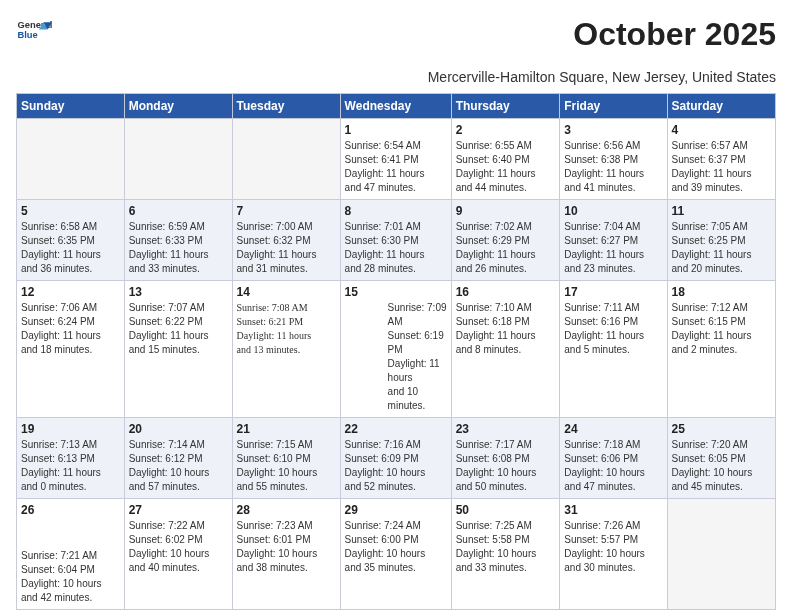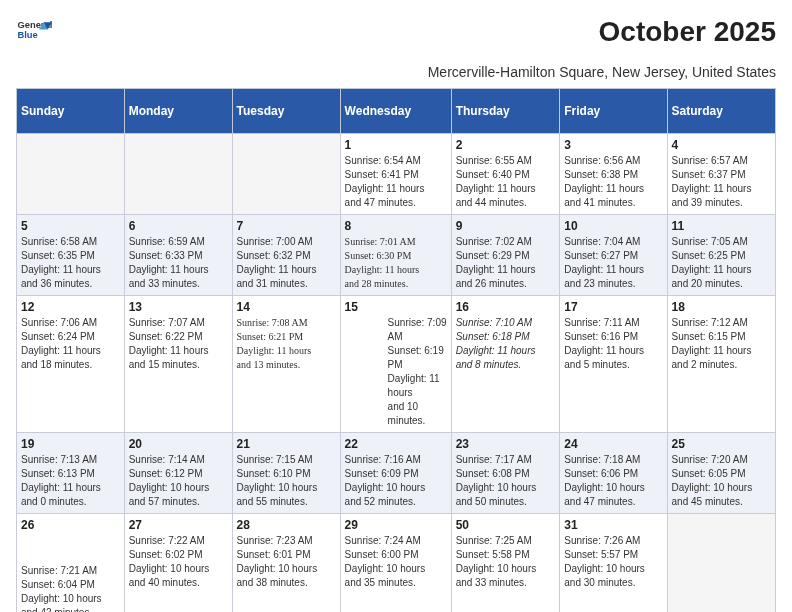--- a/index.html
+++ b/index.html
@@ -22,40 +22,40 @@
       align-items: flex-start;
     }
     .logo-icon {
       width: 36px;
       height: 30px;
     }
     .title-block {
       text-align: right;
     }
     .month-title {
-      font-size: 28px;
+      font-size: 32px;
       font-weight: bold;
       color: #222;
     }
     .location-title {
       font-size: 14px;
       color: #333;
       margin-top: 16px;
     }
     .calendar {
       width: 100%;
       border-collapse: collapse;
       margin-top: 8px;
     }
     .calendar th {
       background-color: #2a5aa7;
       color: #fff;
       font-size: 12px;
       font-weight: bold;
-      padding: 15px 4px;
+      padding: 5px 4px;
       text-align: left;
       border: 1px solid #c0c8d8;
     }
     .calendar td {
       vertical-align: top;
       border: 1px solid #c8ccd8;
       padding: 4px;
       font-size: 9.5px;
       color: #333;
       width: 113px;
@@ -161,21 +161,21 @@
         </td>
         <td>
           <div class="day-number">7</div>
           <div class="day-info" style="white-space: pre-line;">Sunrise: 7:00 AM
 Sunset: 6:32 PM
 Daylight: 11 hours
 and 31 minutes.</div>
         </td>
         <td>
           <div class="day-number">8</div>
-          <div class="day-info" style="white-space: pre-line; font-family: Liberation Serif, serif;">Sunrise: 7:01 AM
+          <div class="day-info" style="white-space: pre-line;">Sunrise: 7:01 AM
 Sunset: 6:30 PM
 Daylight: 11 hours
 and 28 minutes.</div>
         </td>
         <td>
           <div class="day-number">9</div>
           <div class="day-info" style="white-space: pre-line;">Sunrise: 7:02 AM
 Sunset: 6:29 PM
 Daylight: 11 hours
 and 26 minutes.</div>
@@ -219,21 +219,21 @@
         </td>
         <td>
           <div class="day-number">15</div>
           <div class="day-info" style="white-space: pre-line; margin-left: 43px;">Sunrise: 7:09 AM
 Sunset: 6:19 PM
 Daylight: 11 hours
 and 10 minutes.</div>
         </td>
         <td>
           <div class="day-number">16</div>
-          <div class="day-info" style="white-space: pre-line; font-style: italic;">Sunrise: 7:10 AM
+          <div class="day-info" style="white-space: pre-line;">Sunrise: 7:10 AM
 Sunset: 6:18 PM
 Daylight: 11 hours
 and 8 minutes.</div>
         </td>
         <td>
           <div class="day-number">17</div>
           <div class="day-info" style="white-space: pre-line;">Sunrise: 7:11 AM
 Sunset: 6:16 PM
 Daylight: 11 hours
 and 5 minutes.</div>

